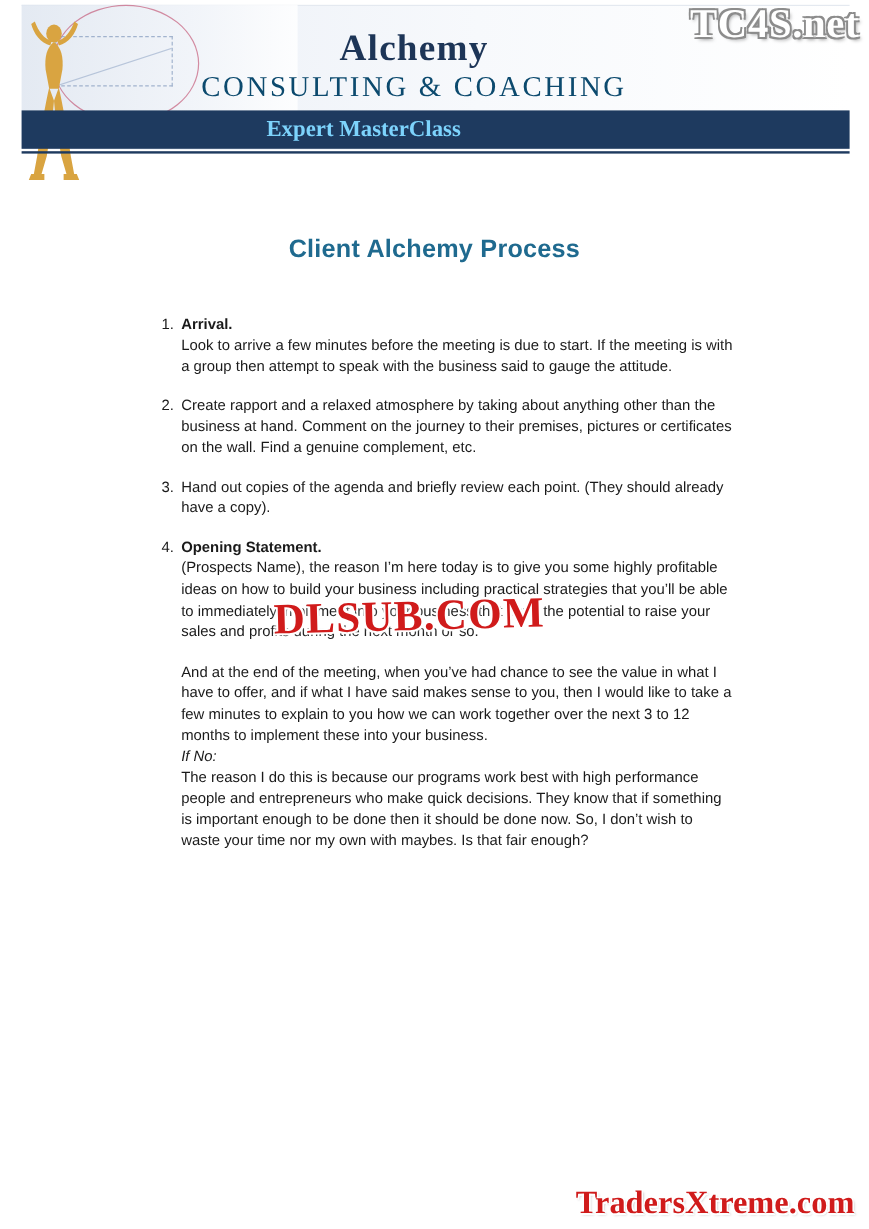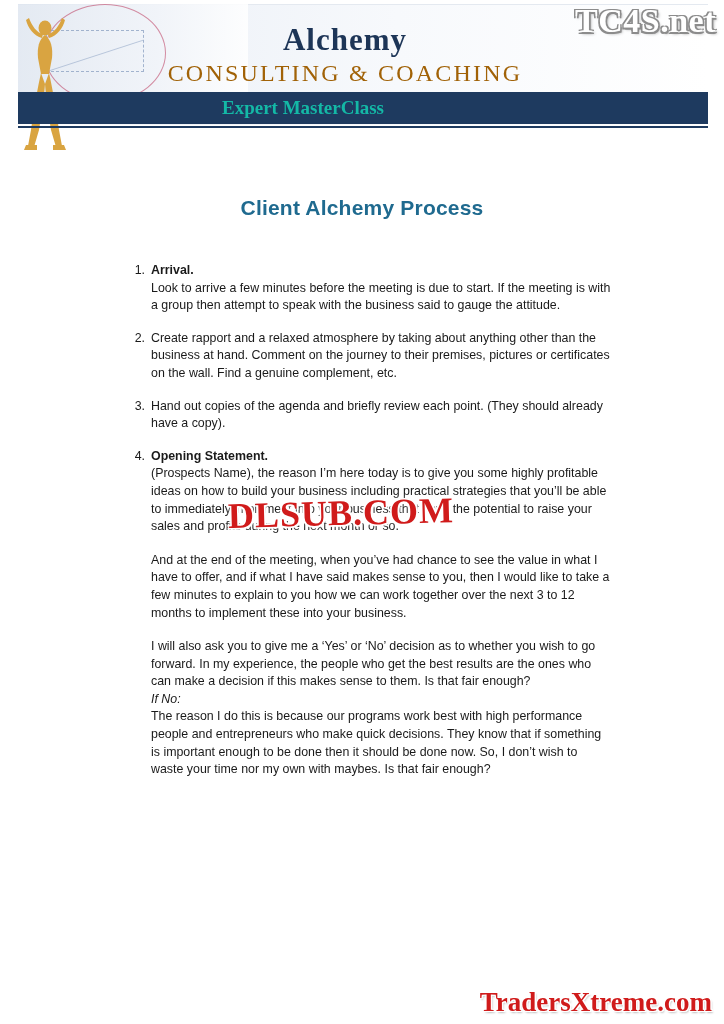--- a/index.html
+++ b/index.html
@@ -90,35 +90,35 @@
     letter-spacing: 1px;
   }
   .brand-sub {
     position: absolute;
     left: 0;
     top: 60px;
     width: 690px;
     text-align: center;
     font-family: "Liberation Serif", serif;
     font-size: 24px;
-    color: #a16207;
+    color: #0c4a6e;
     letter-spacing: 2.2px;
   }
   .brand-bar {
     position: absolute;
     left: 18px;
     top: 92px;
     width: 690px;
     height: 32px;
     background: #1e3a5f;
   }
   .brand-bar span {
     display: block;
     text-align: center;
-    color: #14b8a6;
+    color: #7dd3fc;
     font-family: "Liberation Serif", serif;
     font-size: 19px;
     line-height: 32px;
     font-weight: bold;
     padding-right: 120px;
   }
   .brand-bar-rule {
     position: absolute;
     left: 18px;
     top: 126px;
@@ -281,21 +281,20 @@
   <div class="item">
     <span class="item-num">3.</span>
     <p class="para">Hand out copies of the agenda and briefly review each point. (They should already have a copy).</p>
   </div>
 
   <div class="item">
     <span class="item-num">4.</span>
     <span class="item-head">Opening Statement.</span>
     <p class="para">(Prospects Name), the reason I’m here today is to give you some highly profitable ideas on how to build your business including practical strategies that you’ll be able to immediately implement into your business that have the potential to raise your sales and profits during the next month or so.</p>
     <p class="para">And at the end of the meeting, when you’ve had chance to see the value in what I have to offer, and if what I have said makes sense to you, then I would like to take a few minutes to explain to you how we can work together over the next 3 to 12 months to implement these into your business.</p>
-    <p class="para">I will also ask you to give me a ‘Yes’ or ‘No’ decision as to whether you wish to go forward. In my experience, the people who get the best results are the ones who can make a decision if this makes sense to them. Is that fair enough?</p>
     <span class="sub-head">If No:</span>
     <p class="para">The reason I do this is because our programs work best with high performance people and entrepreneurs who make quick decisions. They know that if something is important enough to be done then it should be done now. So, I don’t wish to waste your time nor my own with maybes. Is that fair enough?</p>
   </div>
 
 </div>
 
 <div class="wm-dlsub">DLSUB.COM</div>
 <div class="wm-txtreme">TradersXtreme.com</div>
 
 </body></html>

